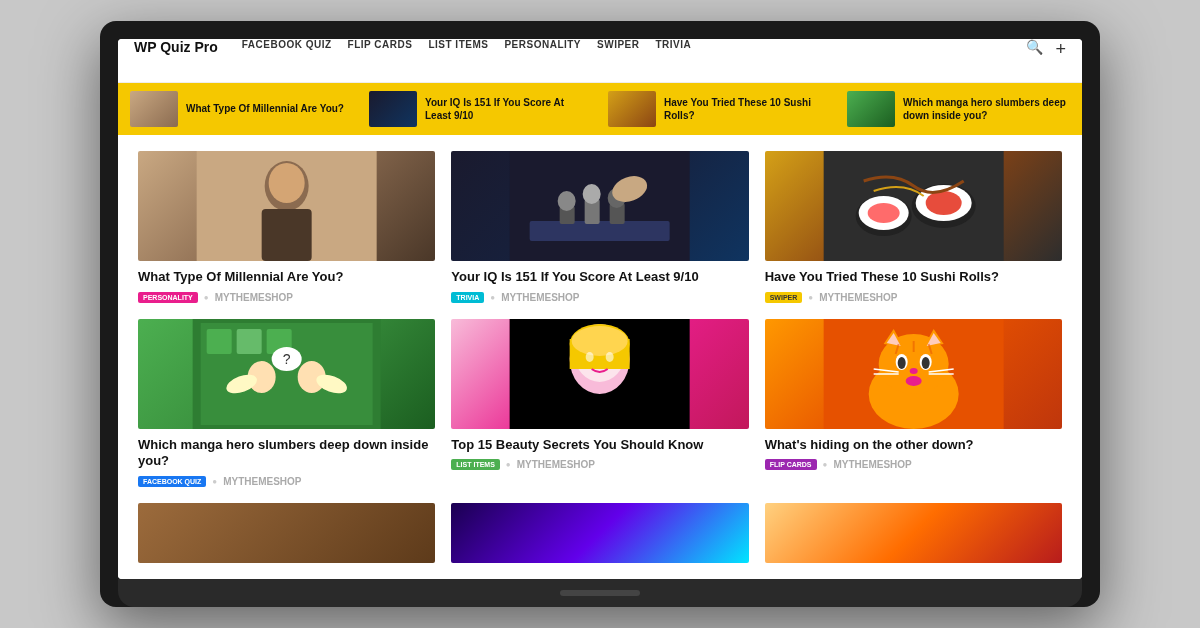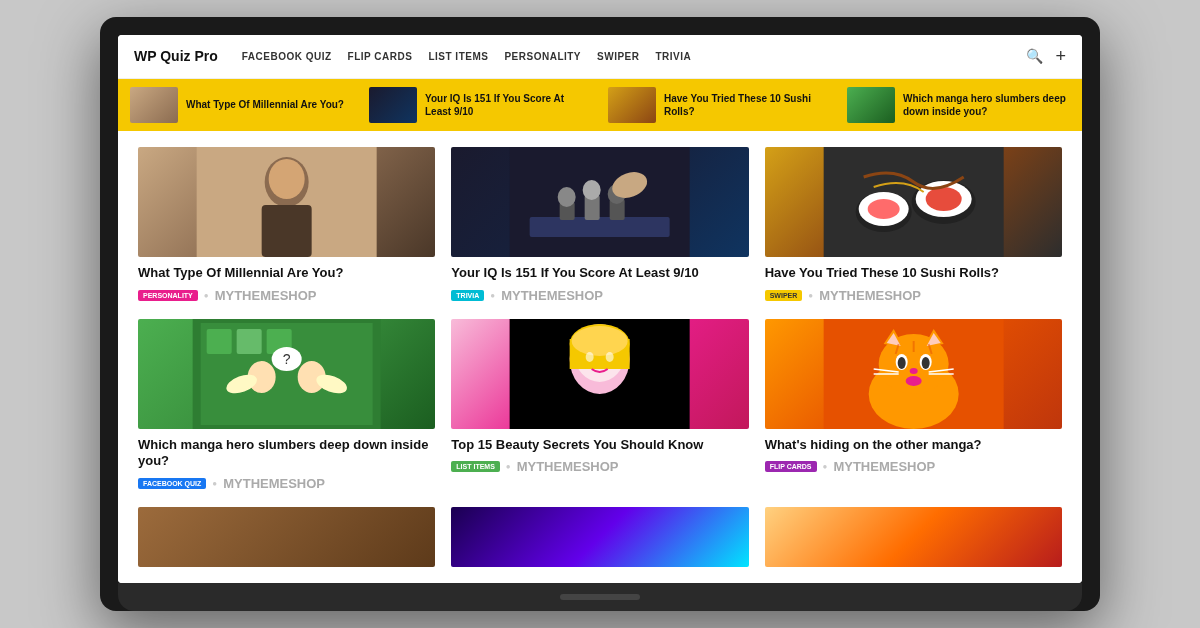--- a/index.html
+++ b/index.html
@@ -41,21 +41,21 @@
       display: block;
       width: 80px;
       height: 6px;
       background: #444;
       border-radius: 3px;
     }
 
     
     .nav {
       display: flex;
-      align-items: center;
+      align-items: flex-start;
       padding: 0 16px;
       height: 44px;
       border-bottom: 1px solid #eee;
       background: #fff;
     }
     .nav-logo {
       font-weight: 900;
       font-size: 14px;
       color: #111;
       margin-right: 24px;
@@ -161,21 +161,21 @@
     }
     .badge-personality { background: #e91e8c; }
     .badge-trivia { background: #00bcd4; }
     .badge-swiper { background: #f5c800; color: #333; }
     .badge-facebook { background: #1877f2; }
     .badge-listitems { background: #4caf50; }
     .badge-flipcards { background: #9c27b0; }
 
     .card-author {
       color: #aaa;
-      font-size: 13px;
+      font-size: 10px;
       font-weight: 600;
       text-transform: uppercase;
     }
     .dot { color: #ccc; font-size: 8px; }
 
     
     .img-millennial {
       background: linear-gradient(135deg, #c9a882 0%, #8b6b50 50%, #4a3728 100%);
       display: flex; align-items: center; justify-content: center;
     }
@@ -408,21 +408,21 @@
               <line x1="50" y1="50" x2="75" y2="53" stroke="#fff" stroke-width="1.5"></line>
               <line x1="50" y1="55" x2="75" y2="55" stroke="#fff" stroke-width="1.5"></line>
               <line x1="105" y1="53" x2="130" y2="50" stroke="#fff" stroke-width="1.5"></line>
               <line x1="105" y1="55" x2="130" y2="55" stroke="#fff" stroke-width="1.5"></line>
 
               <line x1="75" y1="25" x2="72" y2="35" stroke="#e65100" stroke-width="2" opacity="0.5"></line>
               <line x1="90" y1="22" x2="90" y2="33" stroke="#e65100" stroke-width="2" opacity="0.5"></line>
               <line x1="105" y1="25" x2="108" y2="35" stroke="#e65100" stroke-width="2" opacity="0.5"></line>
             </svg>
           </div>
-          <div class="card-title">What's hiding on the other manga?</div>
+          <div class="card-title">What's hiding on the other down?</div>
           <div class="card-meta">
             <span class="badge badge-flipcards">FLIP CARDS</span>
             <span class="dot">●</span>
             <span class="card-author">MYTHEMESHOP</span>
           </div>
         </div>
       </div>
 
       <div class="preview-row">
         <div class="card">

